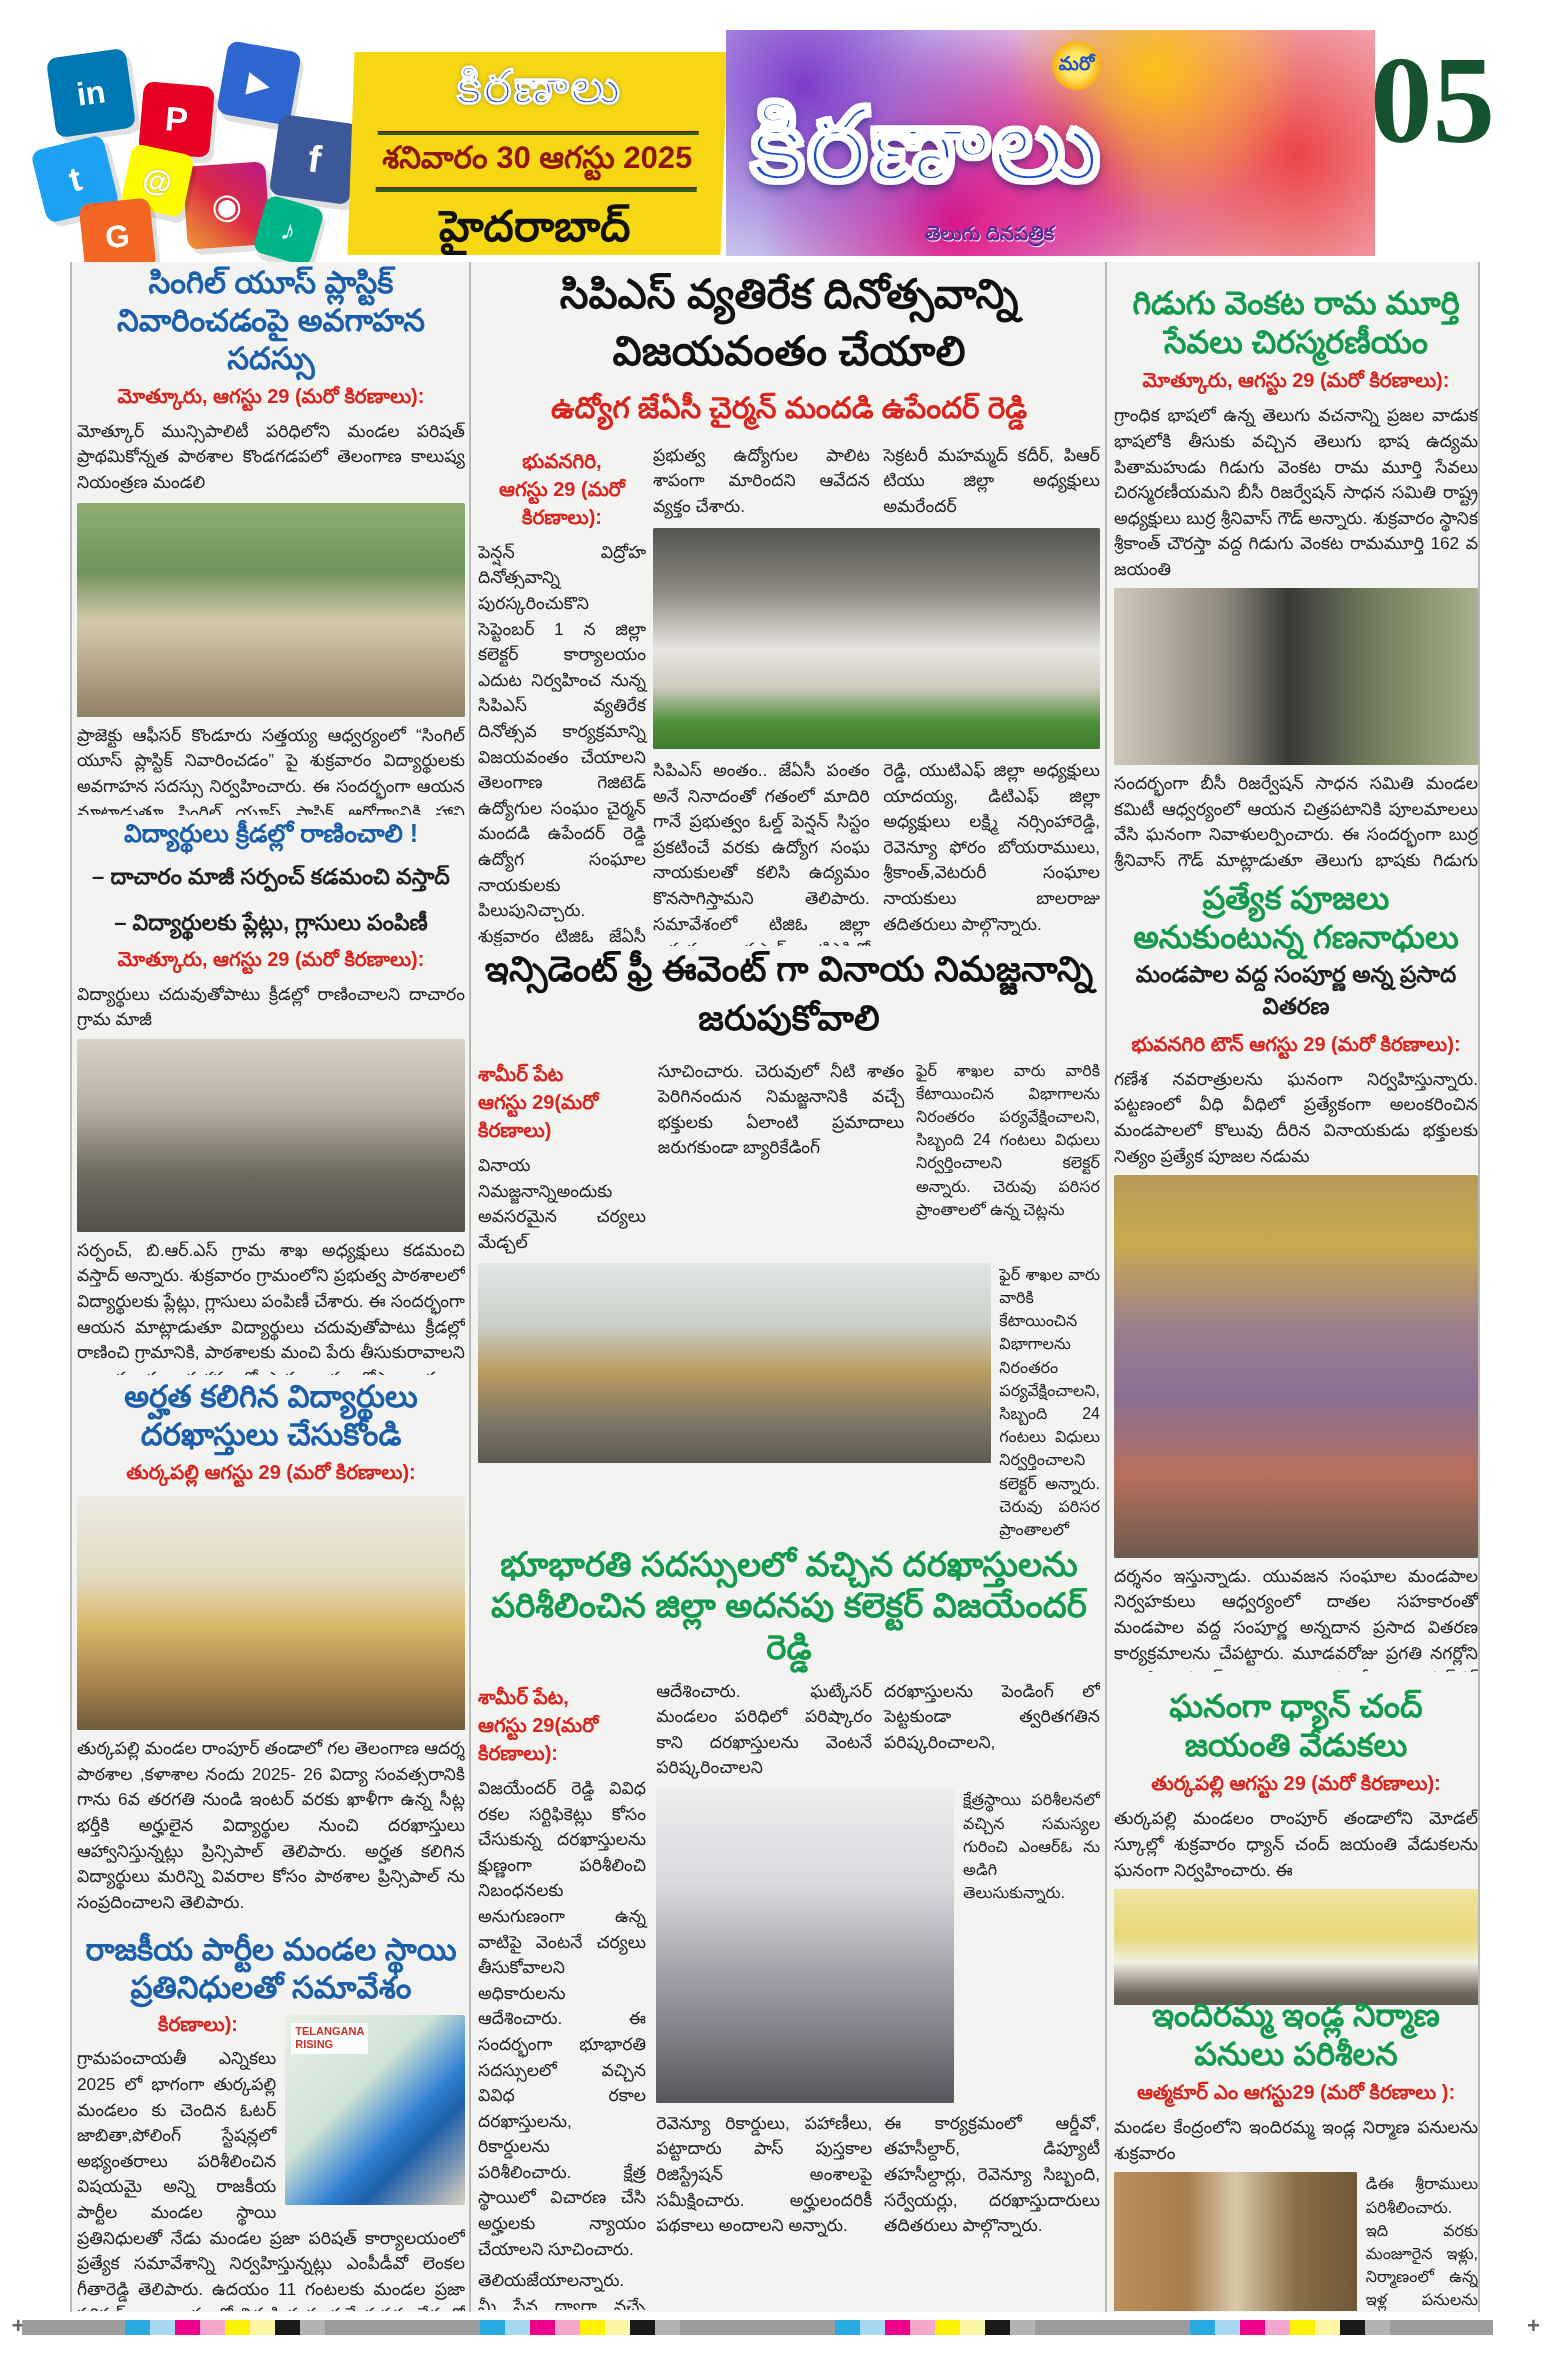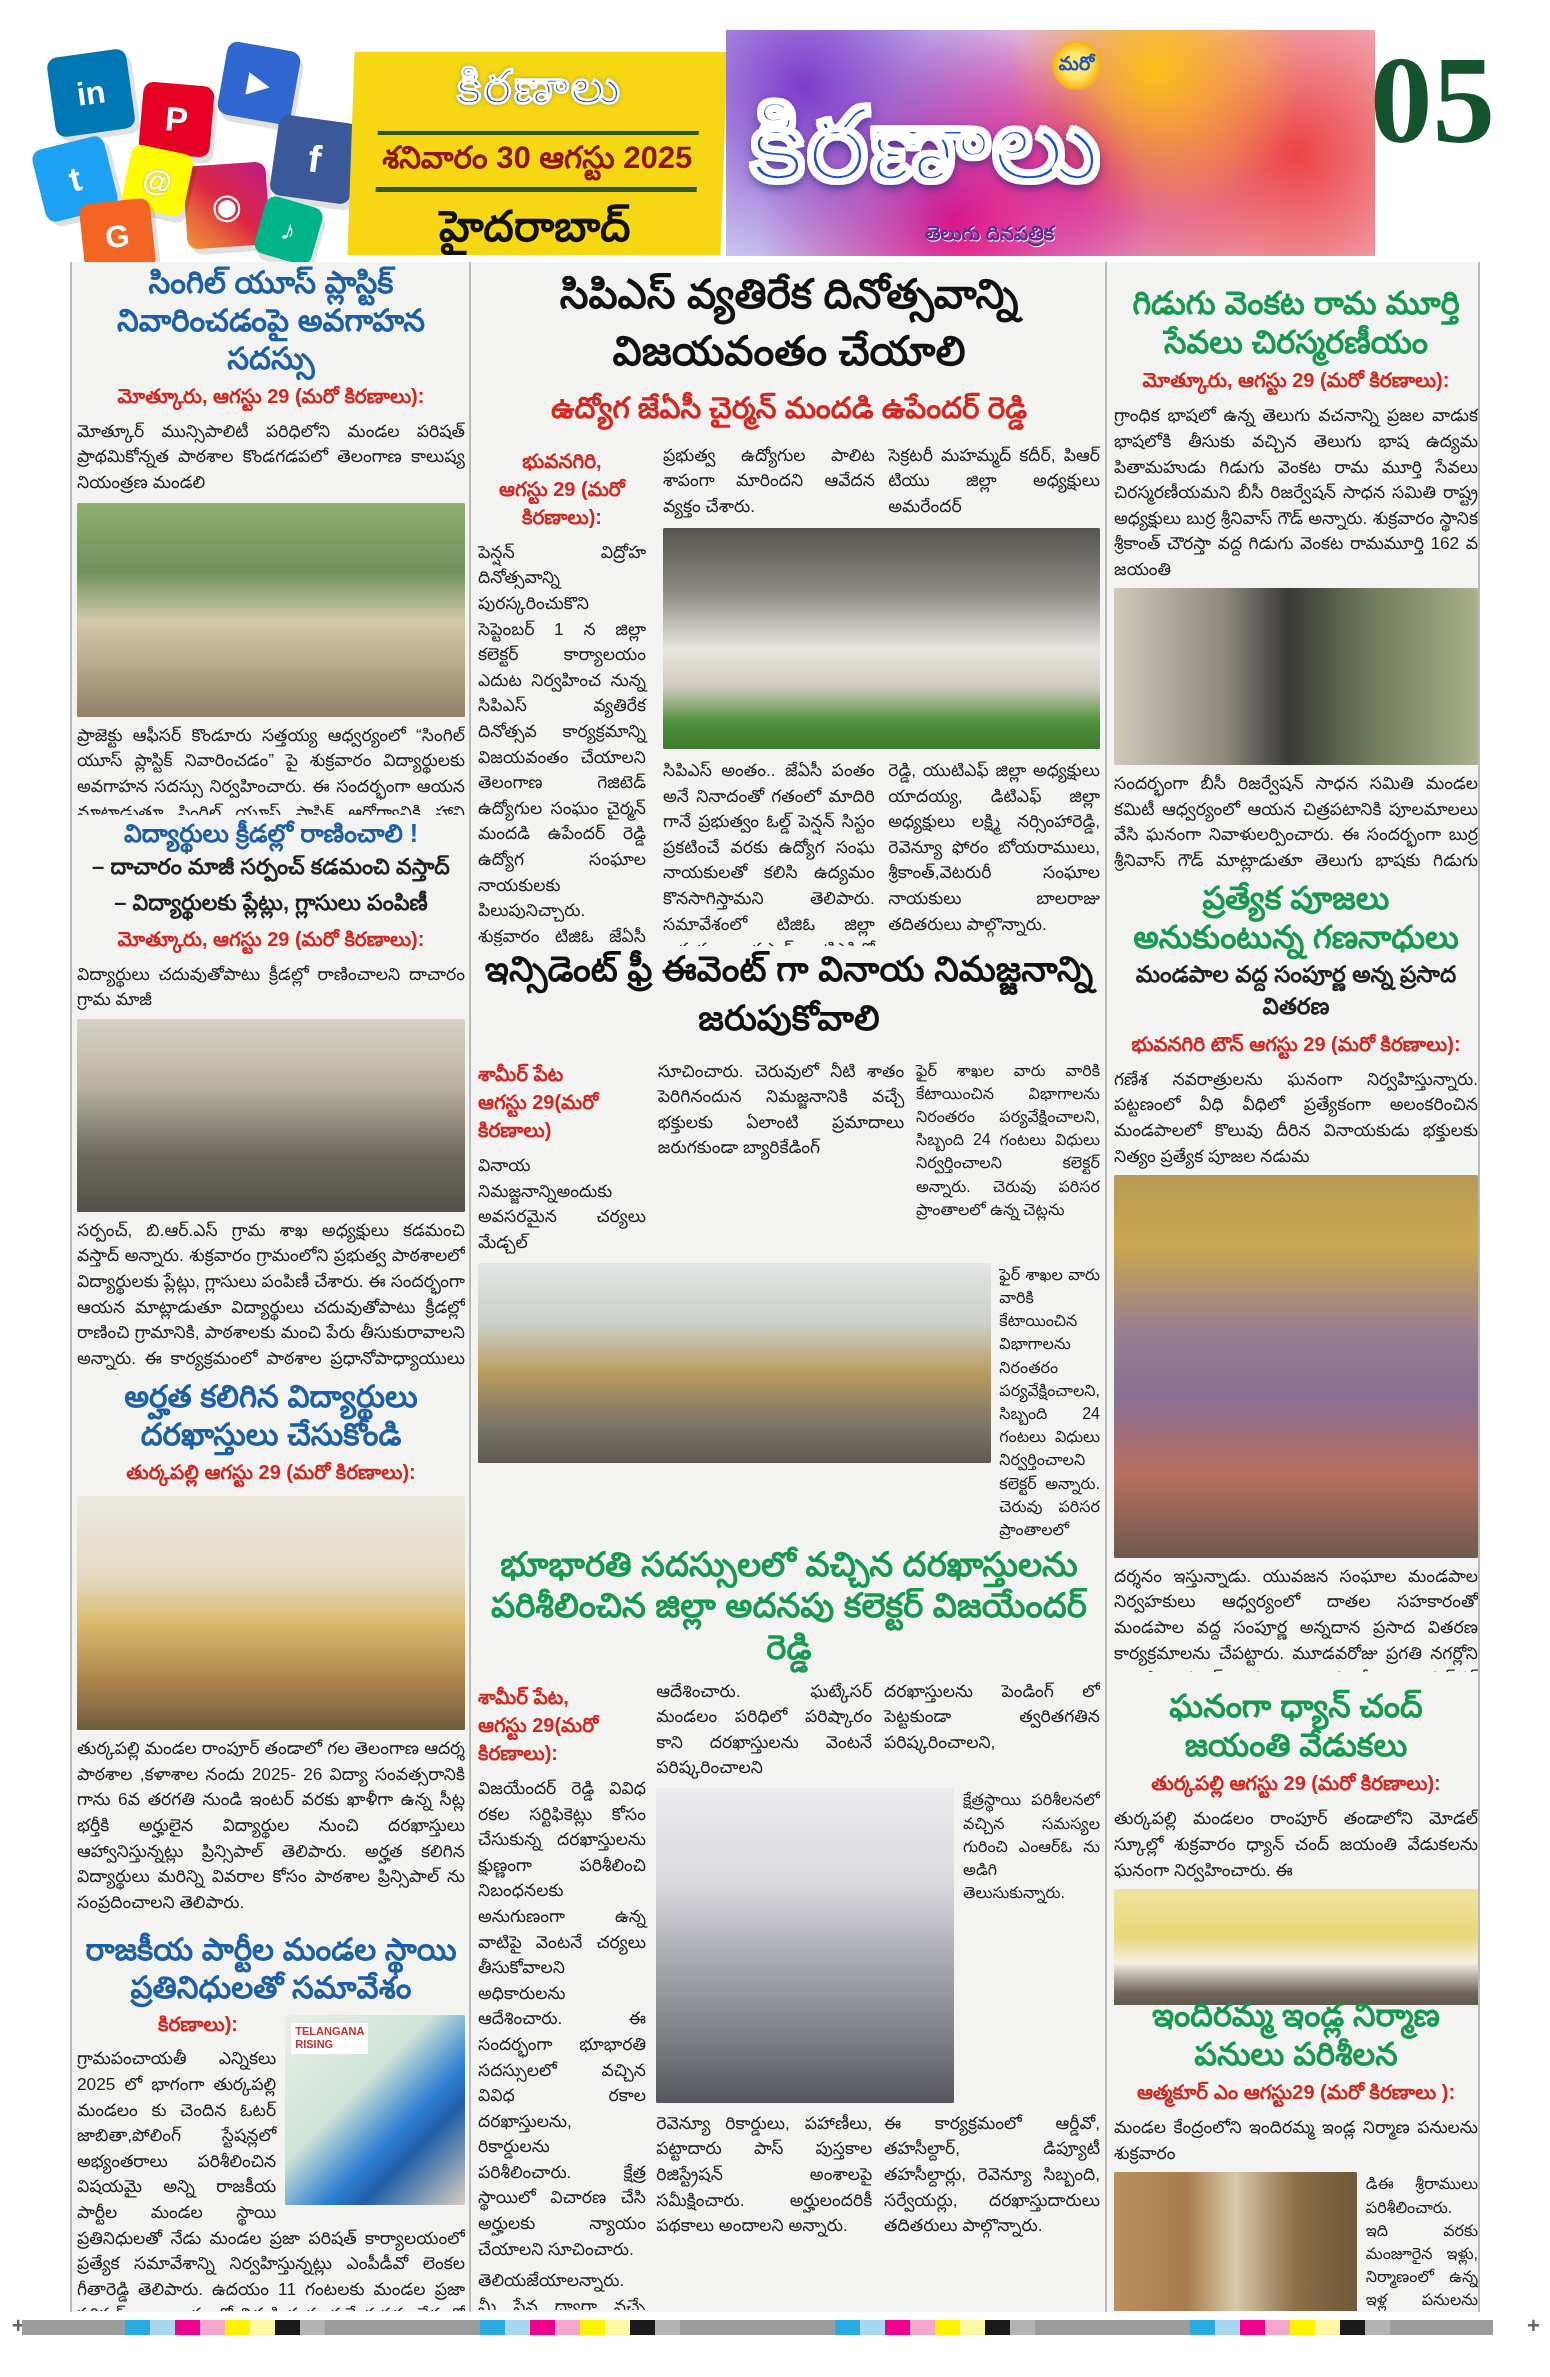--- a/index.html
+++ b/index.html
@@ -45,21 +45,21 @@
   
   .col{position:absolute;top:264px;}
   .article{position:absolute;left:0;width:100%;overflow:hidden;}
   .h-blue{color:#1b5eaa;font-size:31px;line-height:1.22;font-weight:bold;text-align:center;}
   .h-green{color:#149a4c;font-size:32px;line-height:1.22;font-weight:bold;text-align:center;}
   .h-black{color:#111;font-weight:bold;text-align:center;}
   .subhead-red{color:#d9251d;font-size:29.5px;font-weight:bold;text-align:center;margin-top:5.9px;}
   .subhead-black{color:#222;font-size:23px;font-weight:bold;text-align:center;margin-top:4.4px;}
   .dateline{color:#d9251d;font-size:20px;font-weight:bold;text-align:center;margin-top:7.4px;}
   .dateline.left{text-align:left;}
-  .bullet{color:#222;font-size:22px;font-weight:bold;text-align:center;margin-top:5px;}
+  .bullet{color:#222;font-size:22px;font-weight:bold;text-align:center;margin-top:15px;}
   .body-text{font-size:17.3px;line-height:1.48;text-align:justify;margin-top:5.9px;}
   .small-text{font-size:16px;line-height:1.45;text-align:justify;}
   .photo{overflow:hidden;position:relative;border-radius:1.5px;}
   .photo-label{position:absolute;left:5.9px;top:7.4px;background:#fdfdfd;color:#c8322c;
     font-size:11px;font-weight:bold;padding:2.2px 4.4px;line-height:1.2;width:68px;}
   .flex{display:flex;}
   
   .ph-school{background:linear-gradient(180deg,#8faf72 0%,#6f935b 32%,#d3c8ab 55%,#b5a588 78%,#8f8068 100%);}
   .ph-handover{background:linear-gradient(180deg,#d8d2c4 0%,#b9b2a2 35%,#6e6a5e 70%,#54514a 100%);}
   .ph-building{background:linear-gradient(180deg,#eceae2 0%,#e3d9c0 35%,#d9b96a 55%,#a8834e 80%,#6e5c3c 100%);}
@@ -155,21 +155,21 @@
       <div class="body-text">గ్రామపంచాయతీ ఎన్నికలు 2025 లో భాగంగా తుర్కపల్లి మండలం కు చెందిన ఓటర్ జాబితా,పోలింగ్ స్టేషన్లలో అభ్యంతరాలు పరిశీలించిన విషయమై అన్ని రాజకీయ పార్టీల మండల స్థాయి ప్రతినిధులతో నేడు మండల ప్రజా పరిషత్ కార్యాలయంలో ప్రత్యేక సమావేశాన్ని నిర్వహిస్తున్నట్లు ఎంపీడీవో లెంకల గీతారెడ్డి తెలిపారు. ఉదయం 11 గంటలకు మండల ప్రజా పరిషత్ కార్యాలయంలో నిర్వహిస్తున్న ప్రత్యేక సమావేశంలో పాల్గొని విజయవంతం చేయాలని కోరారు</div>
     </div>
   </div>
 </div>
 
 <div class="col" style="left:478px;width:622px;">
 
   <div class="article" style="top:7.4px;height:675px;">
     <div class="h-black" style="font-size:41px;">సిపిఎస్ వ్యతిరేక దినోత్సవాన్ని విజయవంతం చేయాలి</div>
     <div class="subhead-red">ఉద్యోగ జేఏసీ చైర్మన్  మందడి ఉపేందర్ రెడ్డి</div>
-    <div class="flex" style="gap:17px;margin-top:10.3px;">
+    <div class="flex" style="gap:7px;margin-top:10.3px;">
       <div style="width:168px;">
         <div class="dateline">భువనగిరి,</div>
         <div class="dateline" style="margin-top:0;">ఆగస్టు 29 (మరో కిరణాలు):</div>
         <div class="body-text">పెన్షన్  విద్రోహ దినోత్సవాన్ని పురస్కరించుకొని సెప్టెంబర్ 1 న జిల్లా కలెక్టర్ కార్యాలయం ఎదుట నిర్వహించ నున్న సిపిఎస్ వ్యతిరేక దినోత్సవ కార్యక్రమాన్ని విజయవంతం చేయాలని తెలంగాణ గెజిటెడ్ ఉద్యోగుల సంఘం చైర్మన్ మందడి ఉపేందర్ రెడ్డి ఉద్యోగ సంఘాల నాయకులకు పిలుపునిచ్చారు. శుక్రవారం టిజిఓ జేఏసీ ఆధ్వర్యంలో జిల్లా కేంద్రంలోని ఎస్ఎల్ఎన్ఎస్ కన్వెన్షన్ హాల్లో సెప్టెంబర్ 1 న జరిగే పెన్షన్ విద్రోహ దినాన్ని పురస్కరించుకొని అన్ని ఉద్యోగ సంఘాల నాయకులతో సన్నాహక సమావేశం నిర్వహించా ఈ సమావేశంలో సభను ఉద్యోగ జెఏసి జరుగుతుందన్నారు.సిపిఎస్ విధానం</div>
       </div>
       <div style="flex:1;">
         <div class="flex" style="gap:13.3px;">
           <div class="body-text" style="flex:1;margin-top:0;">ప్రభుత్వ ఉద్యోగుల పాలిట శాపంగా మారిందని ఆవేదన వ్యక్తం చేశారు.</div>
           <div class="body-text" style="flex:1;margin-top:0;">సెక్రటరీ మహమ్మద్ కదీర్, పిఆర్ టియు జిల్లా అధ్యక్షులు అమరేందర్</div>
         </div>

